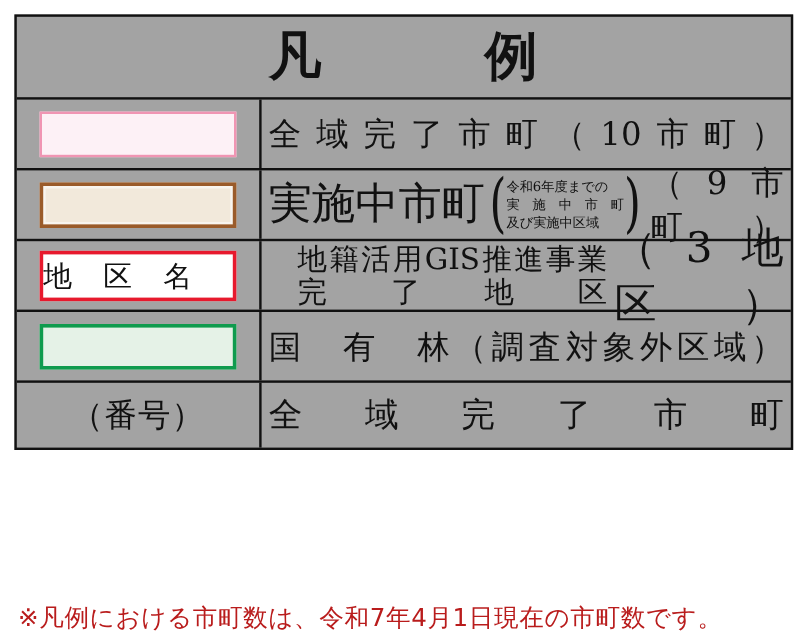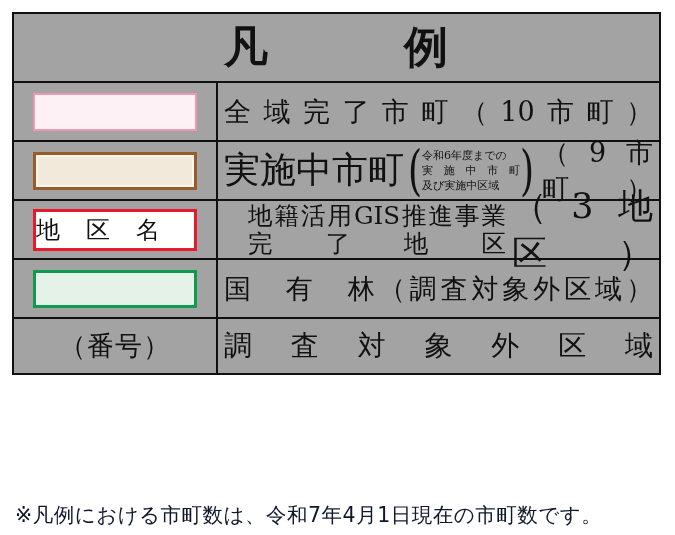--- a/index.html
+++ b/index.html
@@ -52,21 +52,21 @@
   
   .r4-left { width:282px; flex:none; font-size:24.5px; line-height:27.5px; }
   .r4-line { text-align:justify; text-align-last:justify;margin-left:24px; }
   .r4-count { flex:1; font-size:35px; text-align:justify; text-align-last:justify; margin-left:6px; min-width:0; }
 
   .key-label { font-size:27px; letter-spacing:1px; }
 
   .footnote {
     position:absolute; left:15px; top:501px;
     font-family:"DejaVu Sans", sans-serif; font-size:20.5px; letter-spacing:0.5px;
-    color:#0f172a; white-space:nowrap;
+    color:#b91c1c; white-space:nowrap;
   }
 </style>
 </head>
 <body>
 
 <div class="page">
   <div class="legend">
 
     <div class="title-row">凡　　　例</div>
 
@@ -122,20 +122,20 @@
         <span class="jfull">国　有　林（調査対象外区域）</span>
       </div>
     </div>
 
 
     <div class="lrow last">
       <div class="cell-left">
         <span class="key-label">（番号）</span>
       </div>
       <div class="cell-right">
-        <span class="jfull" style="font-size:28px">調査対象外区域</span>
+        <span class="jfull" style="font-size:28px">全域完了市町</span>
       </div>
     </div>
 
   </div>
 
   <div class="footnote">※凡例における市町数は、令和7年4月1日現在の市町数です。</div>
 </div>
 
 </body></html>

